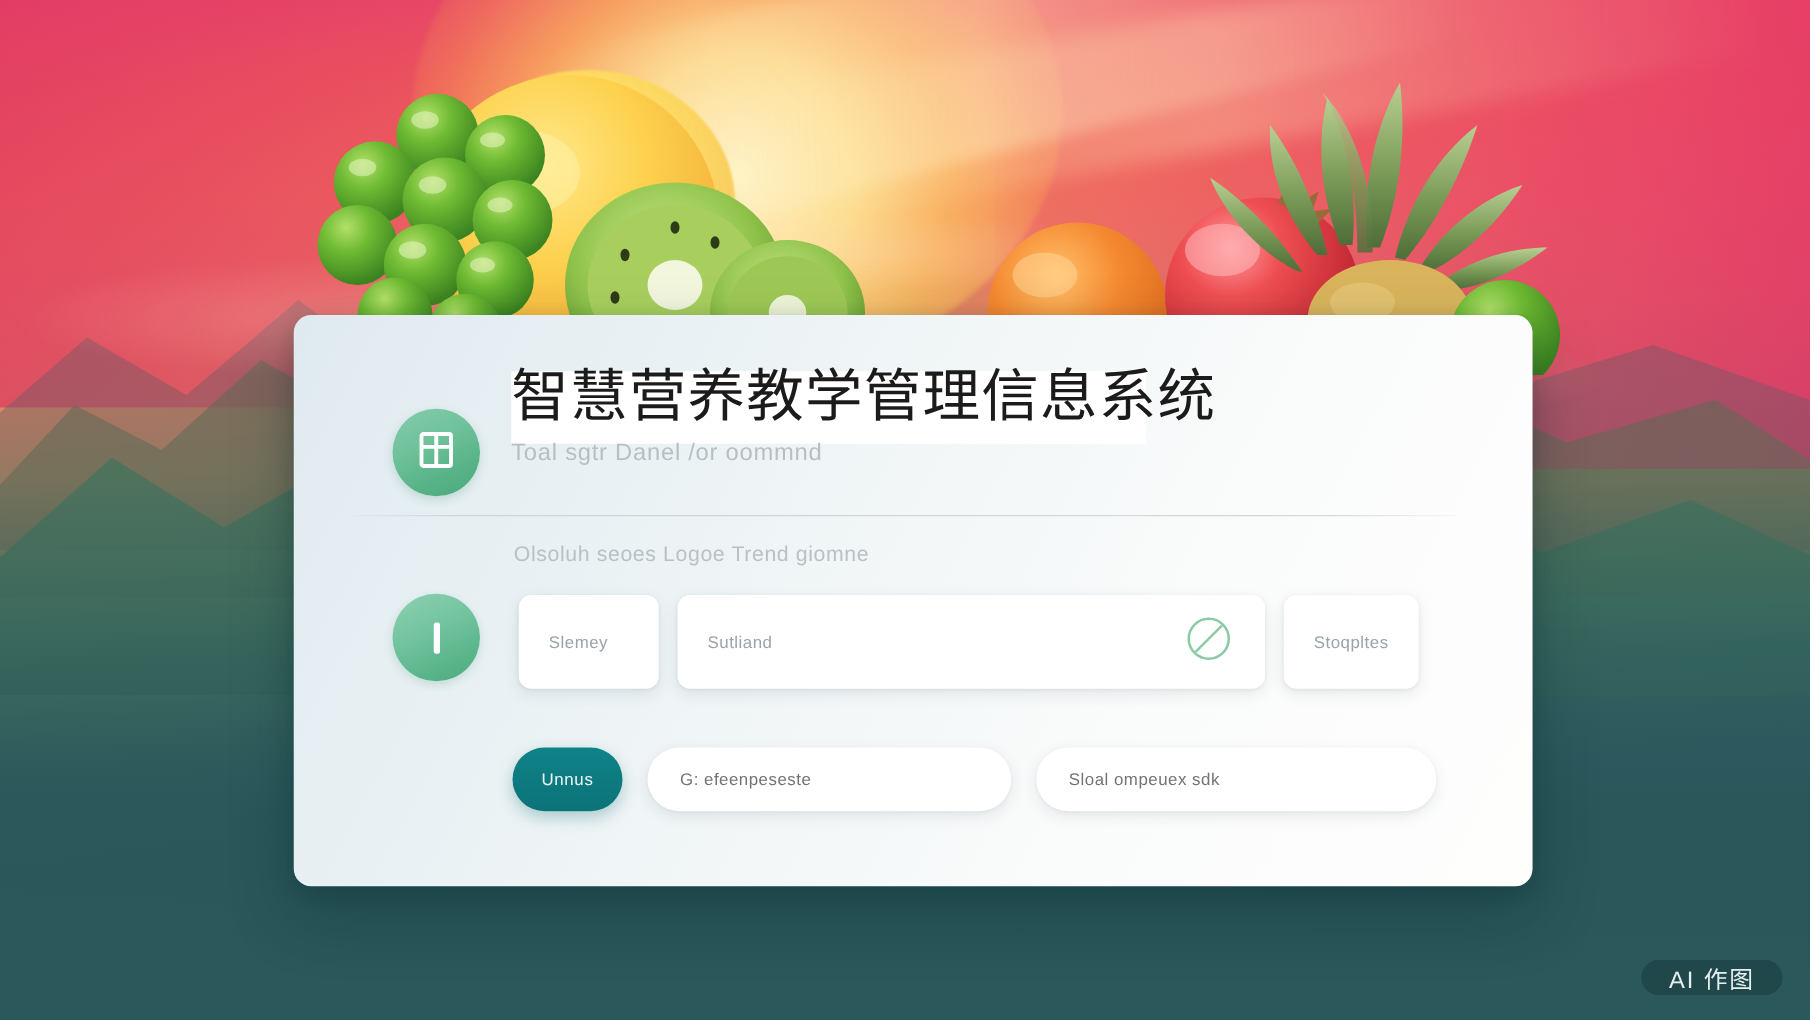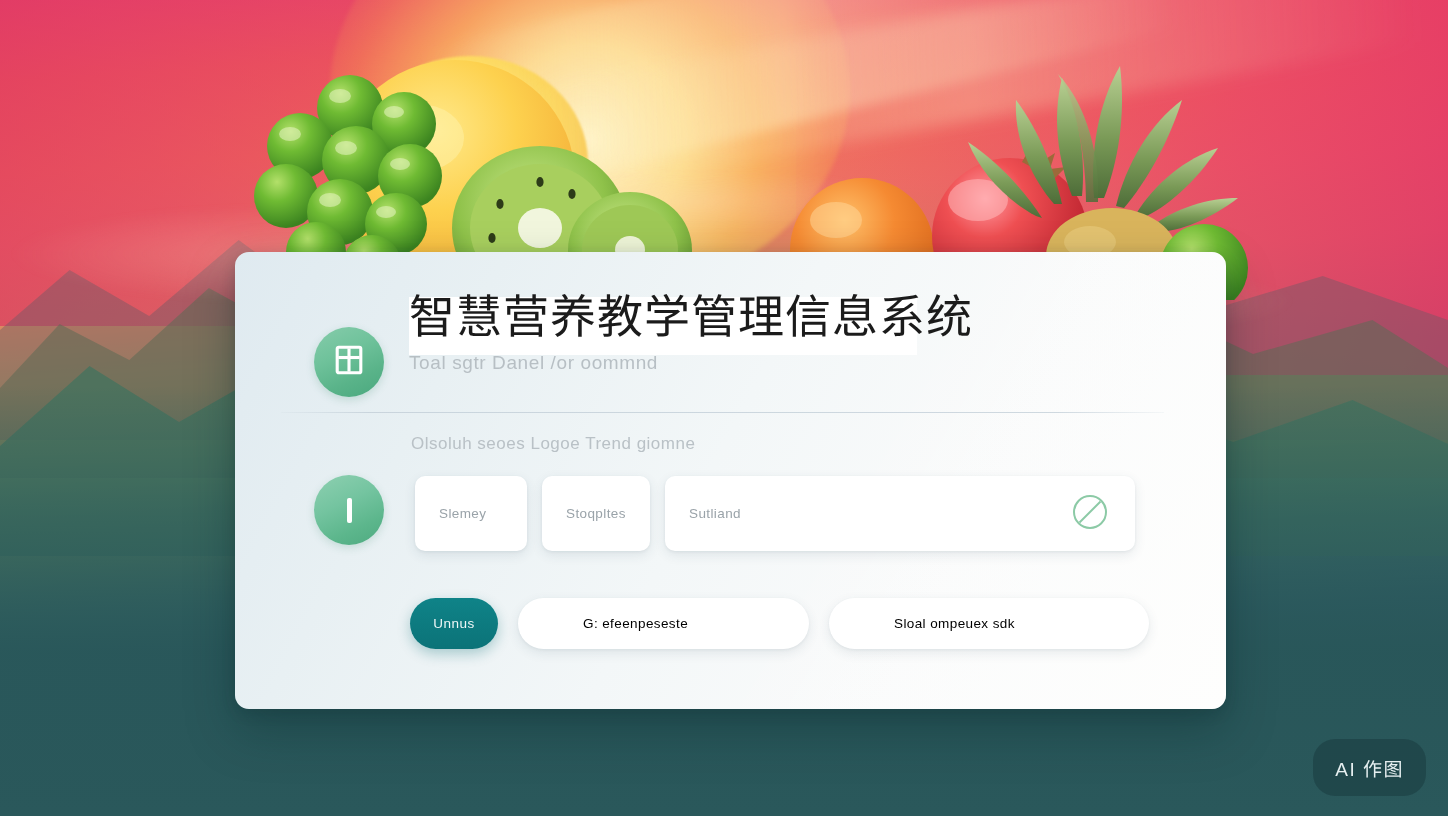--- a/index.html
+++ b/index.html
@@ -266,32 +266,31 @@
     background: #ffffff;
     box-shadow: 0 4px 12px rgba(40,70,85,.10), 0 1px 3px rgba(40,70,85,.06);
     display: flex;
     align-items: center;
     padding: 0 26px;
   }
   .pill-a { width: 291px; }
   .pill-b { width: 320px; }
   .pill-text {
     font-size: 13.5px;
-    color: #000000;
+    color: #737373;
     letter-spacing: .4px;
     filter: blur(.4px);
     white-space: nowrap;
-    margin-left: 39px;
   }
 
   
   .watermark {
     position: absolute;
     right: 22px; bottom: 20px;
-    padding: 15px 22px;
+    padding: 0 22px;
     border-radius: 22px;
     background: rgba(30,66,70,.74);
     color: #e6eff0;
     font-size: 19px;
     letter-spacing: 1.5px;
   }
 </style>
 </head>
 <body>
 
@@ -464,33 +463,33 @@
     <div class="side-avatar">
       <span class="avatar-bar"></span>
     </div>
 
     <div class="tiles-row">
 
       <div class="tile tile-sm">
         <span class="tile-label">Slemey</span>
       </div>
 
-      <div class="tile tile-sm2">
-        <span class="tile-label">Stoqpltes</span>
-      </div>
-
       <div class="tile tile-wide">
         <span class="tile-label">Sutliand</span>
         <span class="ban-icon">
           <svg width="38" height="38" viewBox="0 0 38 38" aria-hidden="true">
             <circle cx="19" cy="19" r="16" fill="none" stroke="#8ccaa6" stroke-width="2"></circle>
             <line x1="8.5" y1="29.5" x2="29.5" y2="8.5" stroke="#8ccaa6" stroke-width="2"></line>
           </svg>
         </span>
       </div>
+
+      <div class="tile tile-sm2">
+        <span class="tile-label">Stoqpltes</span>
+      </div>
     </div>
 
     <div class="bottom-row">
 
       <button class="primary-btn" type="button">Unnus</button>
 
       <div class="pill-field pill-a">
         <span class="pill-text">G: efeenpeseste</span>
       </div>
 

